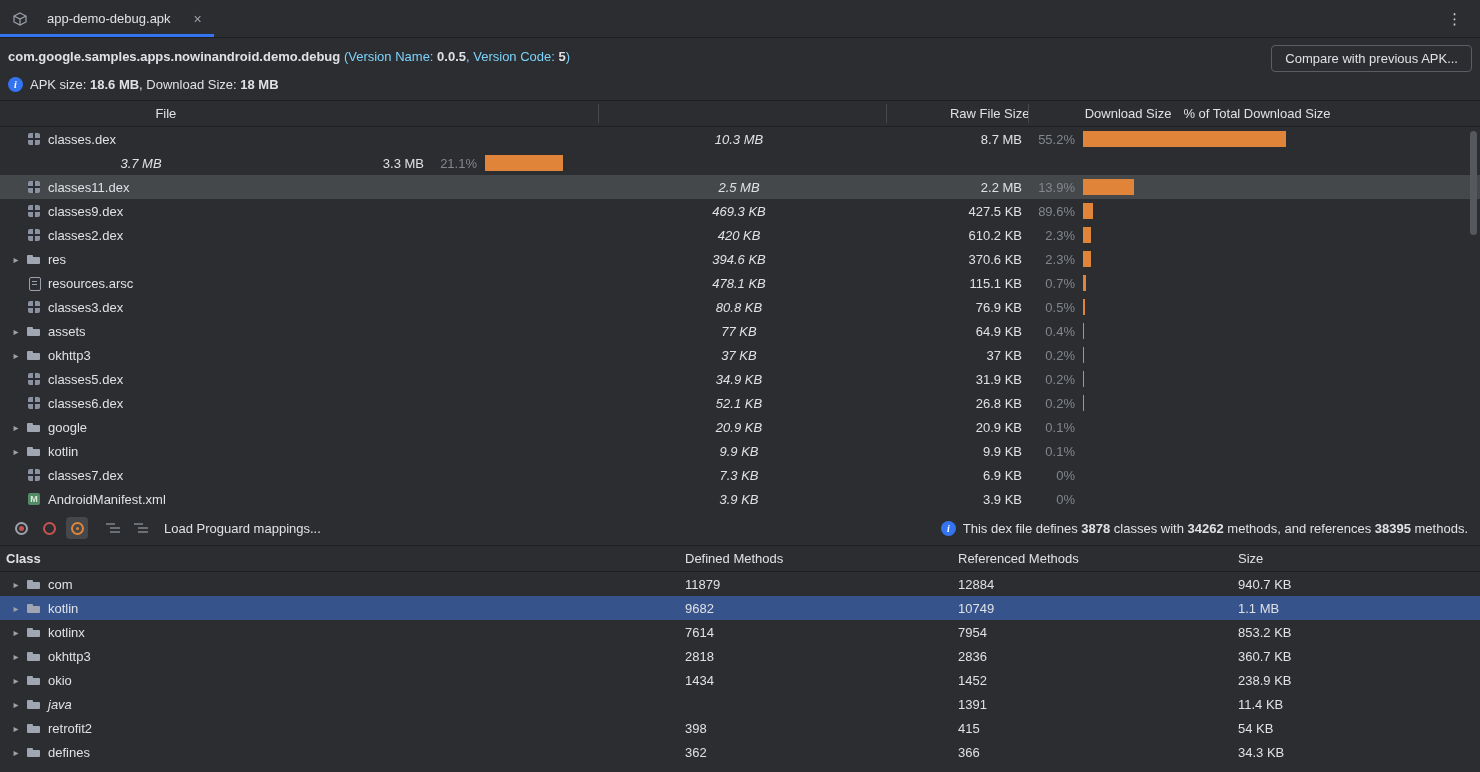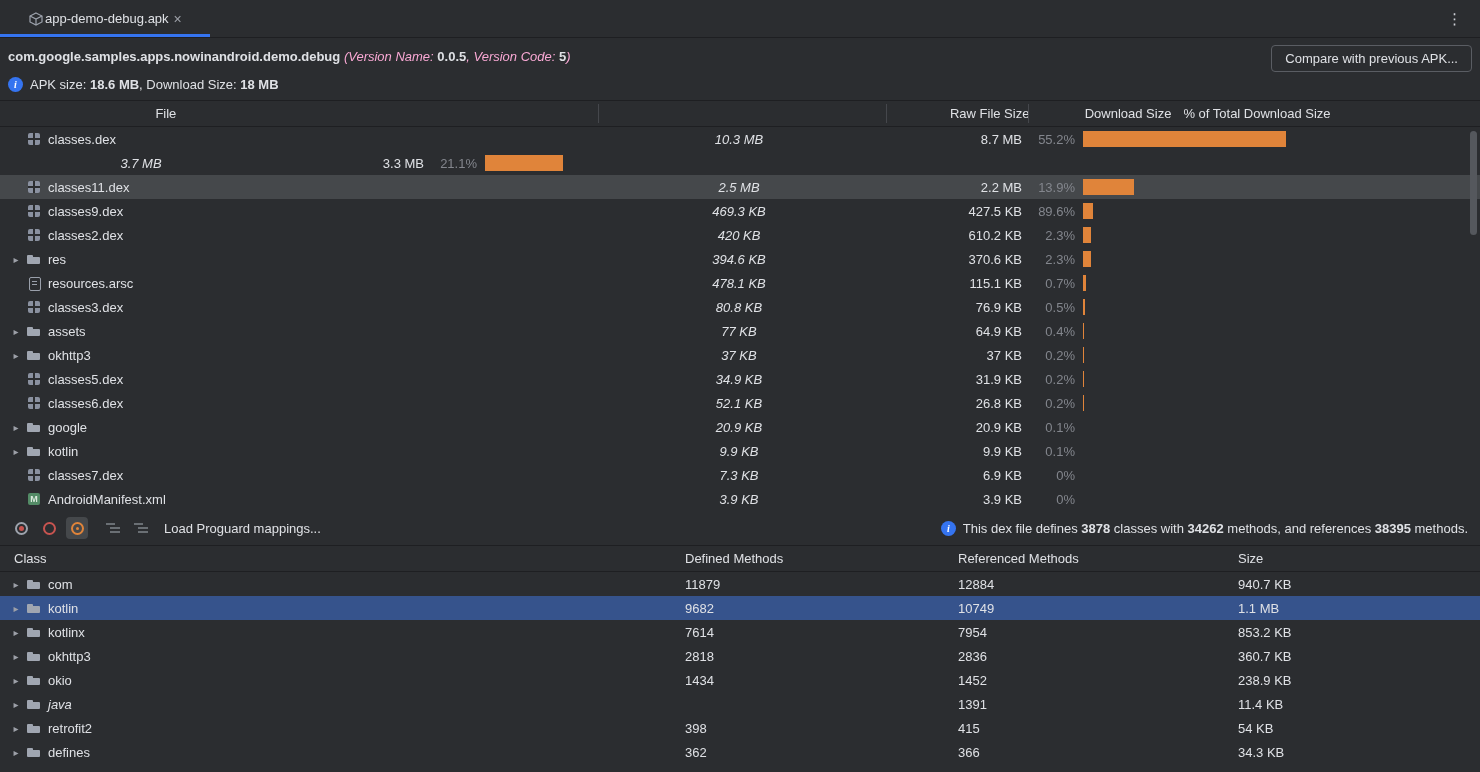--- a/index.html
+++ b/index.html
@@ -2,25 +2,25 @@
 <html><head>
 <meta charset="utf-8">
 <style>
   * { margin:0; padding:0; box-sizing:border-box; }
   html,body { width:1480px; height:772px; overflow:hidden; }
   body {
     background:#2b2d30; color:#dfe1e5;
     font-family:"Liberation Sans", sans-serif; font-size:13px;
   }
   .bold { font-weight:700; }
-  .dim  { color:#f9a8d4;font-style:italic; }
+  .dim  { color:#7dd3fc; }
 
   
   .tabbar { height:38px; border-bottom:1px solid #1e1f22; display:flex; align-items:stretch; position:relative; }
-  .tab { display:flex; align-items:center; gap:1px; padding:0 28px; position:relative; cursor:pointer; }
+  .tab { display:flex; align-items:center; gap:19px; padding:0 12px; position:relative; cursor:pointer; }
   .tab::after { content:""; position:absolute; left:0; right:0; bottom:0; height:3px; background:#3574f0; }
   .tab-close { color:#9da0a8; font-size:14px; margin-left:4px; line-height:1; }
   .kebab { position:absolute; right:12px; top:0; height:38px; display:flex; align-items:center; color:#ced0d6; font-size:15px; cursor:pointer; padding:0 6px; }
 
   
   .hdr { position:relative; height:62px; padding:7px 8px 0; }
   .hdr-line1 { height:24px; line-height:24px; white-space:nowrap; }
   .hdr-line2 { height:26px; margin-top:2px; display:flex; align-items:center; gap:7px; white-space:nowrap; }
   .info-ic { width:15px; height:15px; border-radius:50%; background:#3574f0; color:#fff;
              font:italic 700 10px "Liberation Serif", serif; display:inline-flex; align-items:center; justify-content:center; flex:none; }
@@ -73,21 +73,21 @@
   .ring2 { border:2px solid #c75450; }
   .ring3 { border:2px solid #e0843a; } .ring3::after { content:""; position:absolute; inset:3px; border-radius:50%; background:#e0843a; }
   .treeic { width:14px; height:12px; opacity:.5;
     background:linear-gradient(#aab0b8 0 0) 0 1px/9px 2px no-repeat,
                linear-gradient(#aab0b8 0 0) 4px 5px/10px 2px no-repeat,
                linear-gradient(#aab0b8 0 0) 4px 9px/10px 2px no-repeat; }
   .load-label { margin-left:6px; cursor:pointer; }
   .dex-info { margin-left:auto; display:flex; align-items:center; gap:7px; white-space:nowrap; padding-right:2px; }
 
   
-  .th-class { width:685px; padding-left:14px; }
+  .th-class { width:685px; padding-left:6px;font-weight:bold; }
   .th-def   { width:273px; }
   .th-ref   { width:280px; }
   .th-size  { flex:1; }
   .cell-class { width:685px; display:flex; align-items:center; height:100%; overflow:hidden; white-space:nowrap; }
   .cell-def   { width:273px; }
   .cell-ref   { width:280px; }
   .cell-size  { flex:1; }
   .italic { font-style:italic; }
 </style>
 </head>

